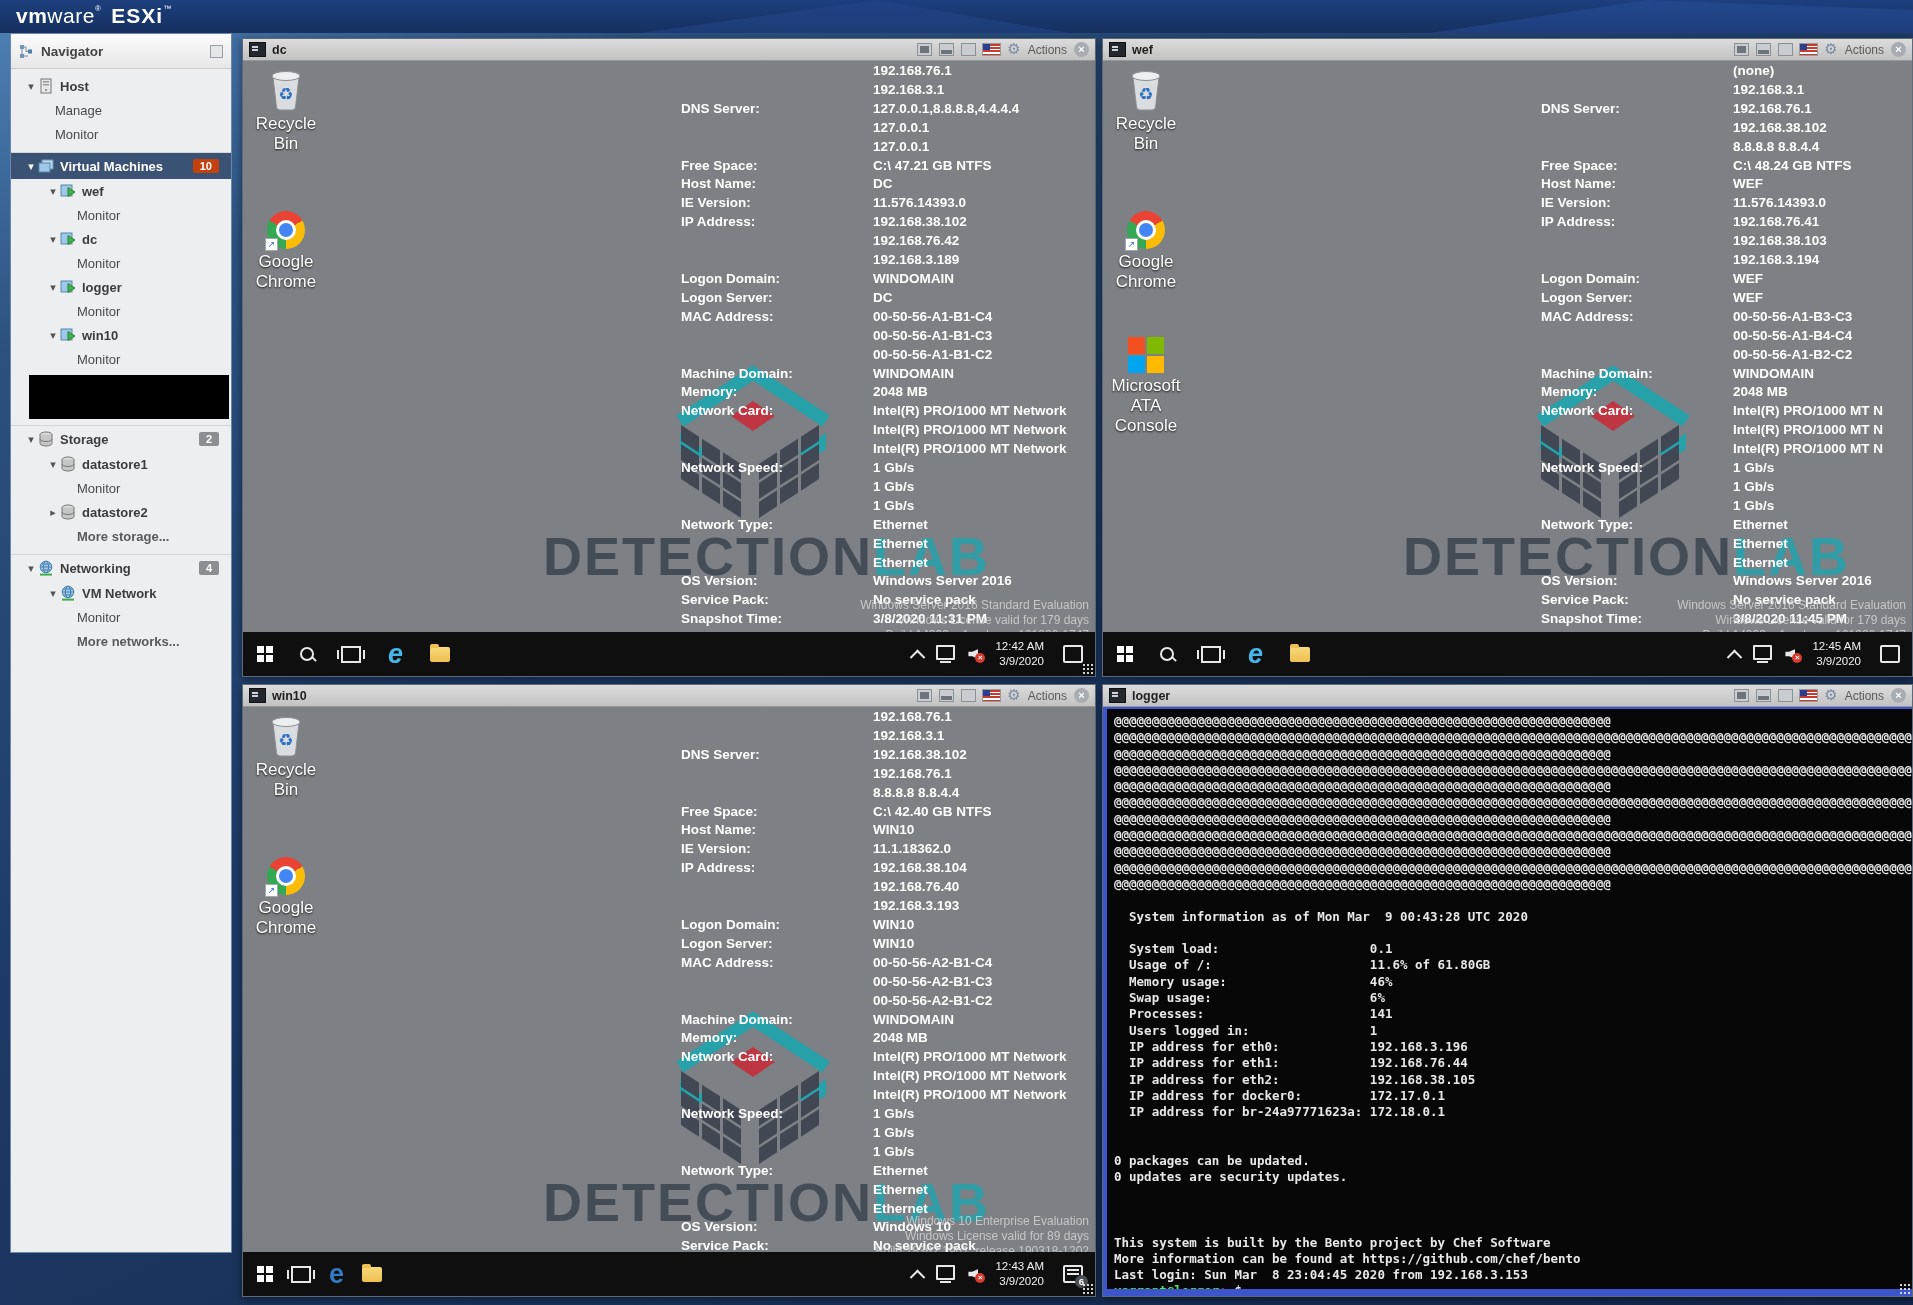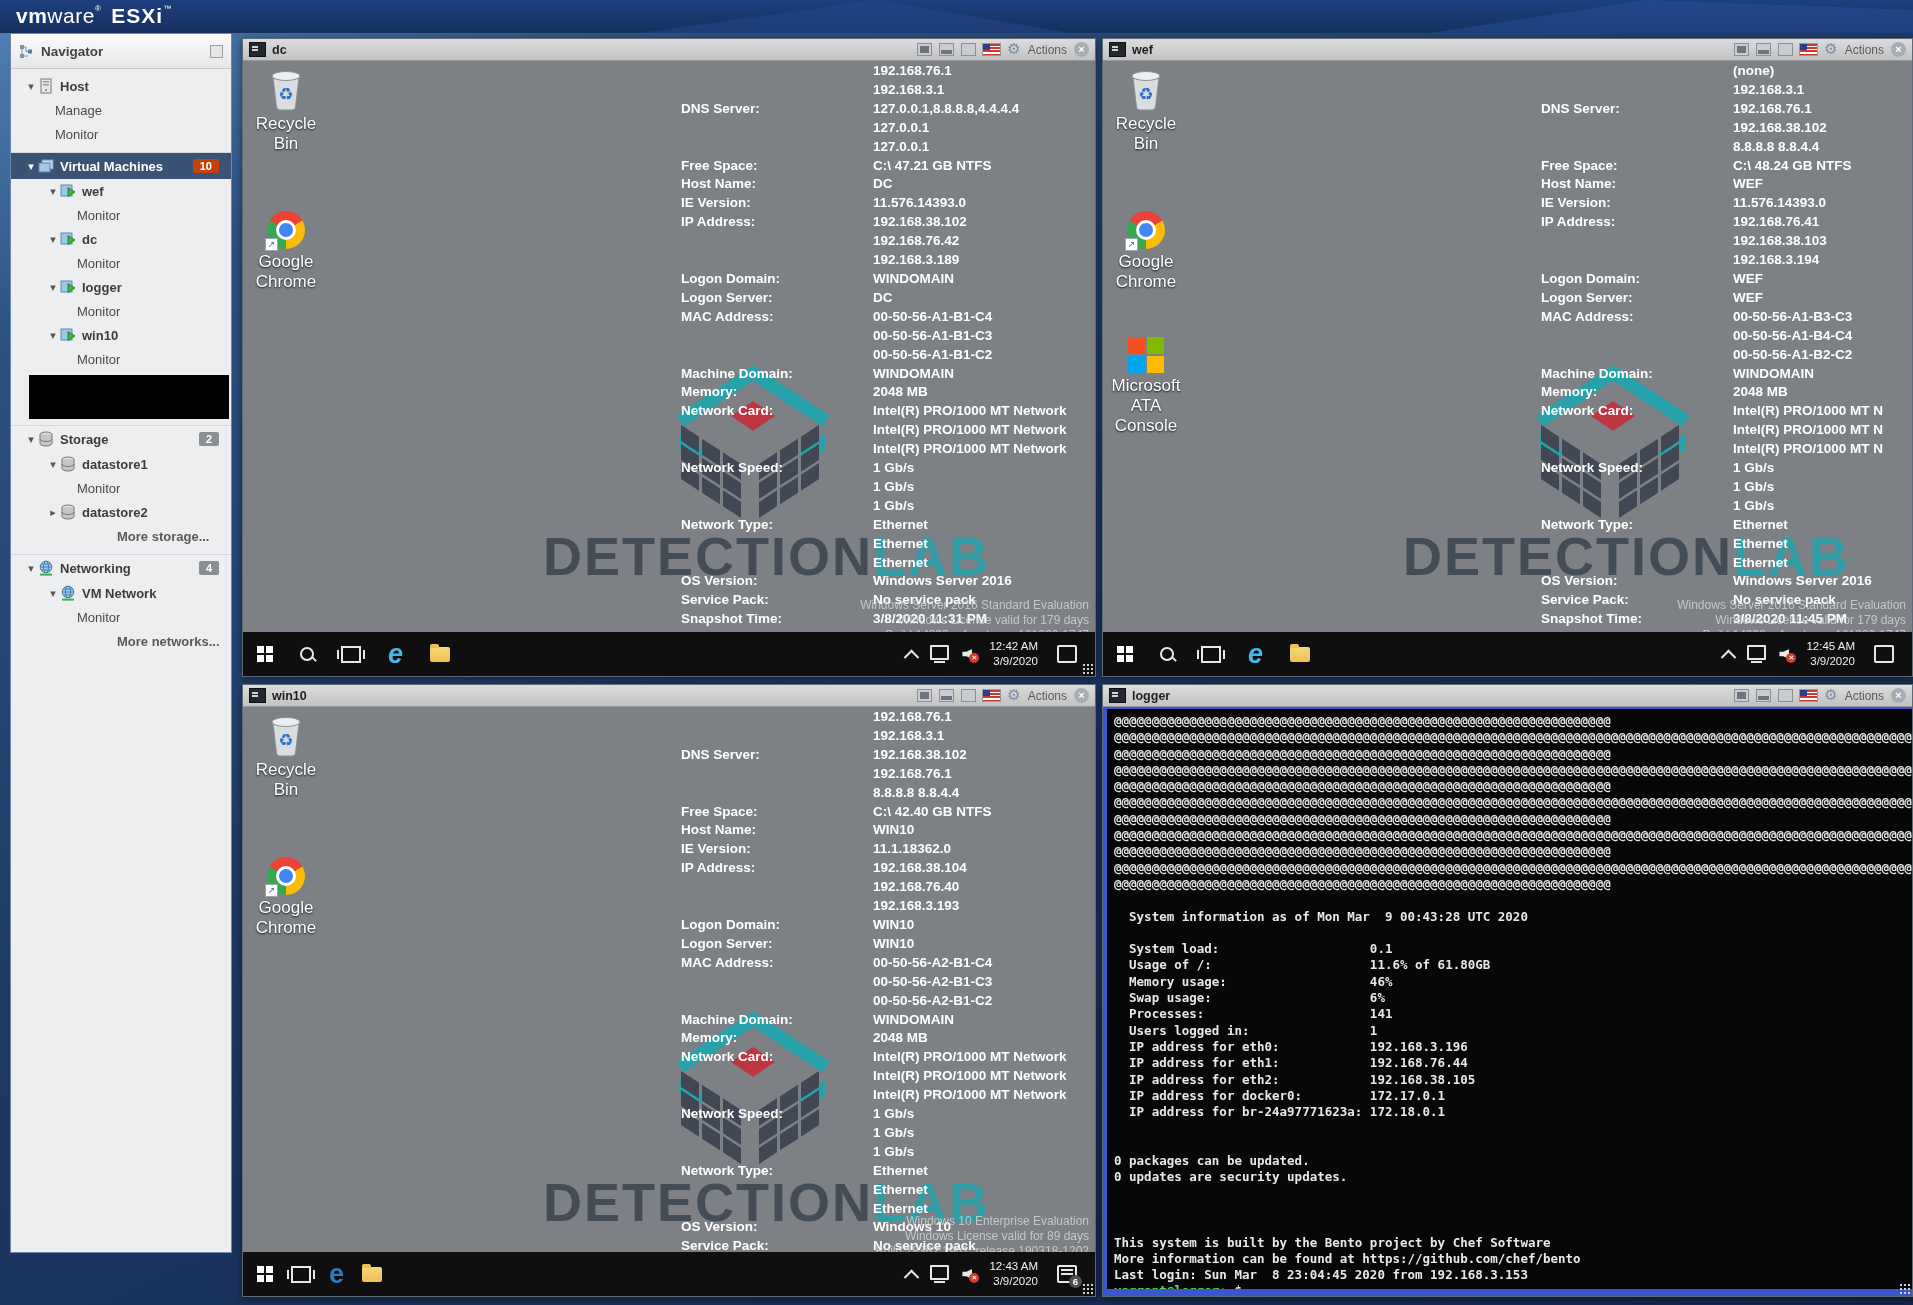--- a/index.html
+++ b/index.html
@@ -20,21 +20,21 @@
   .nav-head{height:34px;display:flex;align-items:center;background:linear-gradient(#fbfbfb,#e7e7e7);border-bottom:1px solid #c9c9c9;padding:0 8px;}
   .nav-title{font-weight:bold;font-size:13.5px;color:#444;margin-left:7px;flex:1;}
   .pin-ico{width:11px;height:11px;border:1px solid #9aa0a6;background:#e4e6e8;}
   .tree{padding-top:5px;font-size:13px;color:#4a4a4a;}
   .tree-row{display:flex;align-items:center;height:24px;position:relative;white-space:nowrap;}
   .tree-row.sep{border-top:1px solid #d4d6da;margin-top:6px;height:26px;}
   .tree-row .arrow{width:12px;text-align:center;color:#555;font-family:"DejaVu Sans",sans-serif;font-size:11px;flex:none;}
   .tree-row .ticon{width:18px;flex:none;display:inline-flex;justify-content:center;margin-right:5px;}
   .tree-row .tlabel{font-weight:bold;color:#3c3c3c;}
   .tree-row.leaf .tlabel{font-weight:normal;color:#4a4a4a;}
-  .tree-row.muted .tlabel{font-weight:bold;color:#5a5a5a;margin-left:40px;}
+  .tree-row.muted .tlabel{font-weight:bold;color:#5a5a5a;}
   .tree-row.selected{background:#3a5273;}
   .tree-row.selected .tlabel,.tree-row.selected .arrow{color:#fff;}
   .badge{position:absolute;right:12px;top:50%;transform:translateY(-50%);background:#8b8f94;color:#fff;font-size:11px;font-weight:bold;padding:1px 7px;border-radius:2px;}
   .tree-row.selected .badge{background:#c2410c;text-align:center;}
   .redacted{width:200px;height:44px;background:#000;margin:4px 0 4px 18px;}
   .ind0{margin-left:14px;} .ind1{margin-left:36px;}
   .pad1{padding-left:44px;} .pad2{padding-left:66px;}
   
   .win{position:absolute;background:#7d8084;border:1px solid #5f6a77;box-sizing:border-box;box-shadow:0 2px 8px rgba(0,0,0,.45);z-index:5;}
   #win-dc{left:242px;top:38px;width:854px;height:639px;}
@@ -93,21 +93,21 @@
   .mag.gray{border-color:#5f5f5f;} .mag.gray::after{background:#5f5f5f;}
   .tv{width:16px;height:13px;border:2px solid #e8e8e8;position:relative;}
   .tv::before,.tv::after{content:"";position:absolute;top:2px;bottom:2px;width:2px;background:#e8e8e8;}
   .tv::before{left:-6px;} .tv::after{right:-6px;}
   .ie{font-style:italic;font-weight:bold;font-size:27px;color:#45b6e8;line-height:27px;}
   .edge{font-weight:bold;font-size:27px;color:#3079c4;line-height:27px;}
   .fold{width:20px;height:15px;background:linear-gradient(#f7d879,#eec051);border-radius:2px;position:relative;}
   .fold::before{content:"";position:absolute;top:-3px;left:0;width:9px;height:4px;background:#eec051;border-radius:2px 2px 0 0;}
   .searchbox{width:320px;height:44px;background:#f2f2f2;border:1px solid #bbb;box-sizing:border-box;display:flex;align-items:center;gap:10px;padding:0 12px;margin-left:10px;}
   .searchbox .ph{color:#5f5f5f;font-size:14.5px;}
-  .tb-right{margin-left:auto;display:flex;align-items:center;gap:13px;padding-right:18px;}
+  .tb-right{margin-left:auto;display:flex;align-items:center;gap:13px;padding-right:12px;}
   .chev{width:9px;height:9px;border-left:2px solid #e8e8e8;border-top:2px solid #e8e8e8;transform:rotate(45deg) translate(2px,2px);}
   .net{width:15px;height:11px;border:2px solid #e8e8e8;border-radius:1px;position:relative;margin-bottom:4px;}
   .net::after{content:"";position:absolute;left:2px;right:2px;bottom:-5px;height:2px;background:#e8e8e8;}
   .spk{position:relative;width:14px;height:12px;}
   .spk::before{content:"";position:absolute;left:0;top:1px;width:10px;height:10px;background:#e8e8e8;clip-path:polygon(0 28%,38% 28%,100% 0,100% 100%,38% 72%,0 72%);}
   .spk .mute{position:absolute;right:-3px;bottom:-3px;width:10px;height:10px;border-radius:50%;background:#d83b2e;color:#fff;font-size:8px;line-height:10px;text-align:center;font-weight:bold;}
   .spk .mute::before{content:"×";}
   .clock{text-align:right;font-size:11.5px;line-height:1.3;color:#f0f0f0;}
   .ac{width:16px;height:14px;border:2px solid #e8e8e8;border-radius:2px;position:relative;margin-left:6px;}
   .ac.lines::before{content:"";position:absolute;left:2px;right:2px;top:2px;height:2px;background:#e8e8e8;box-shadow:0 4px 0 #e8e8e8;}

